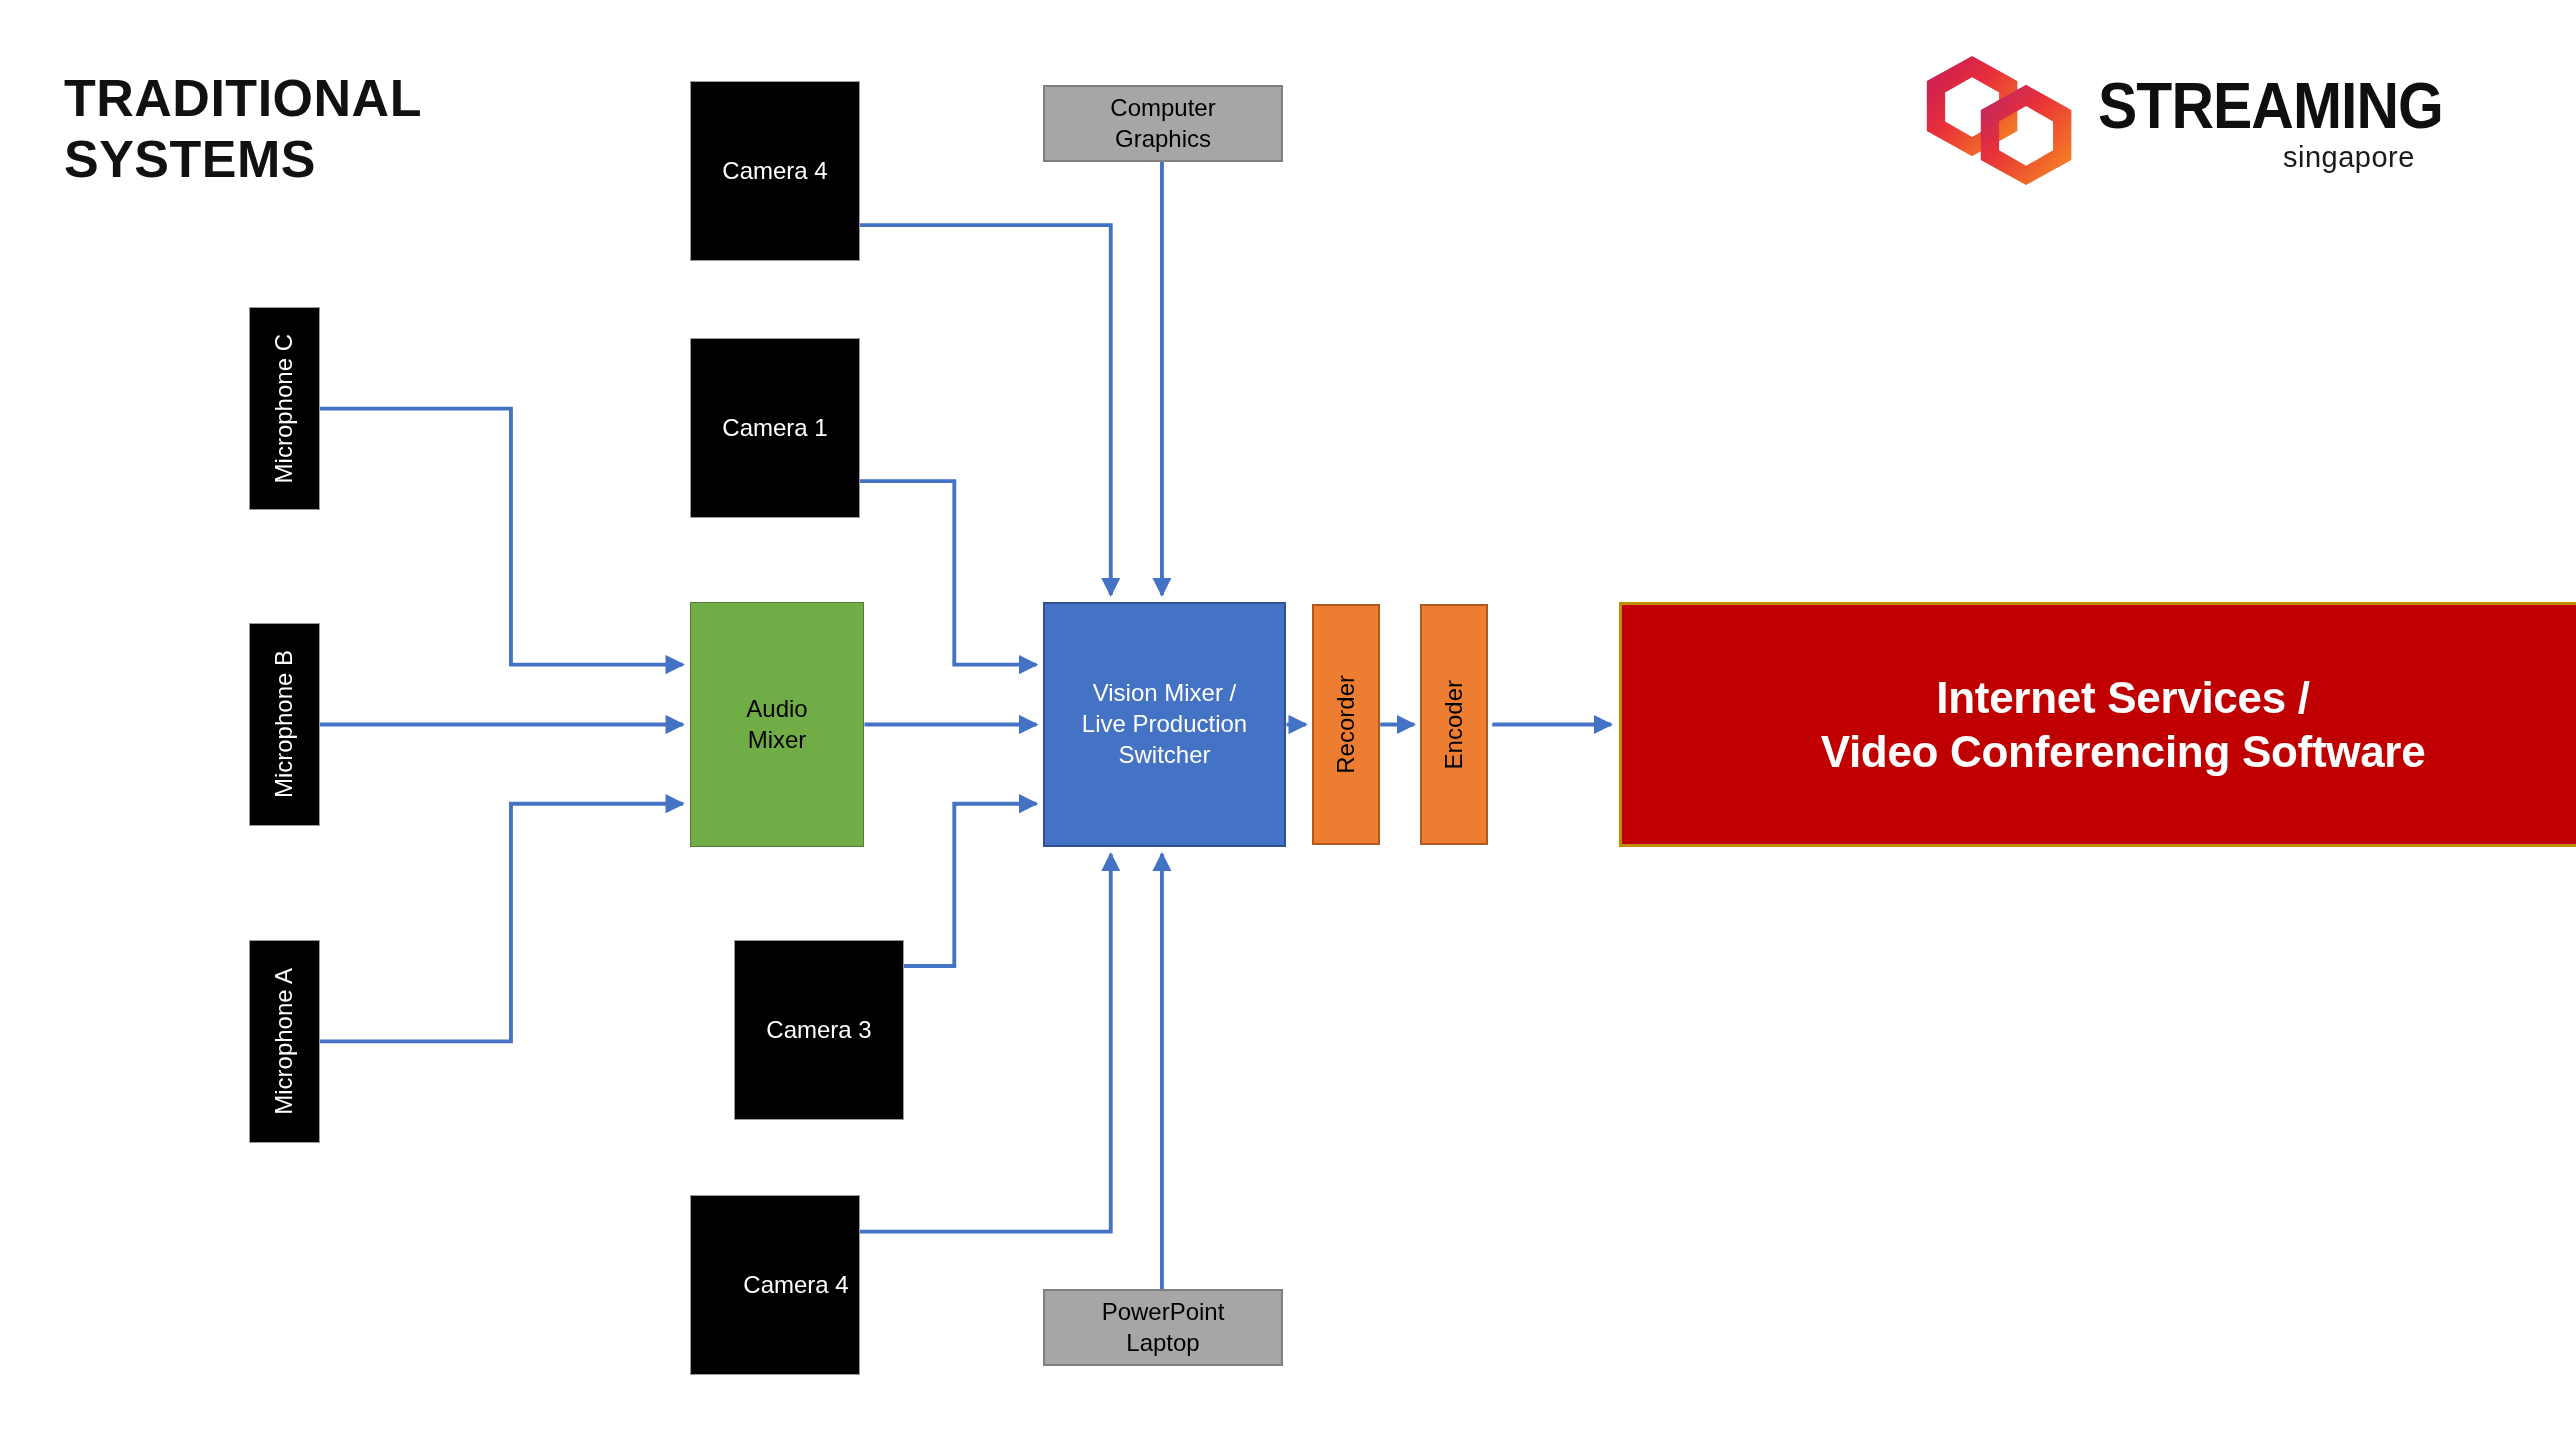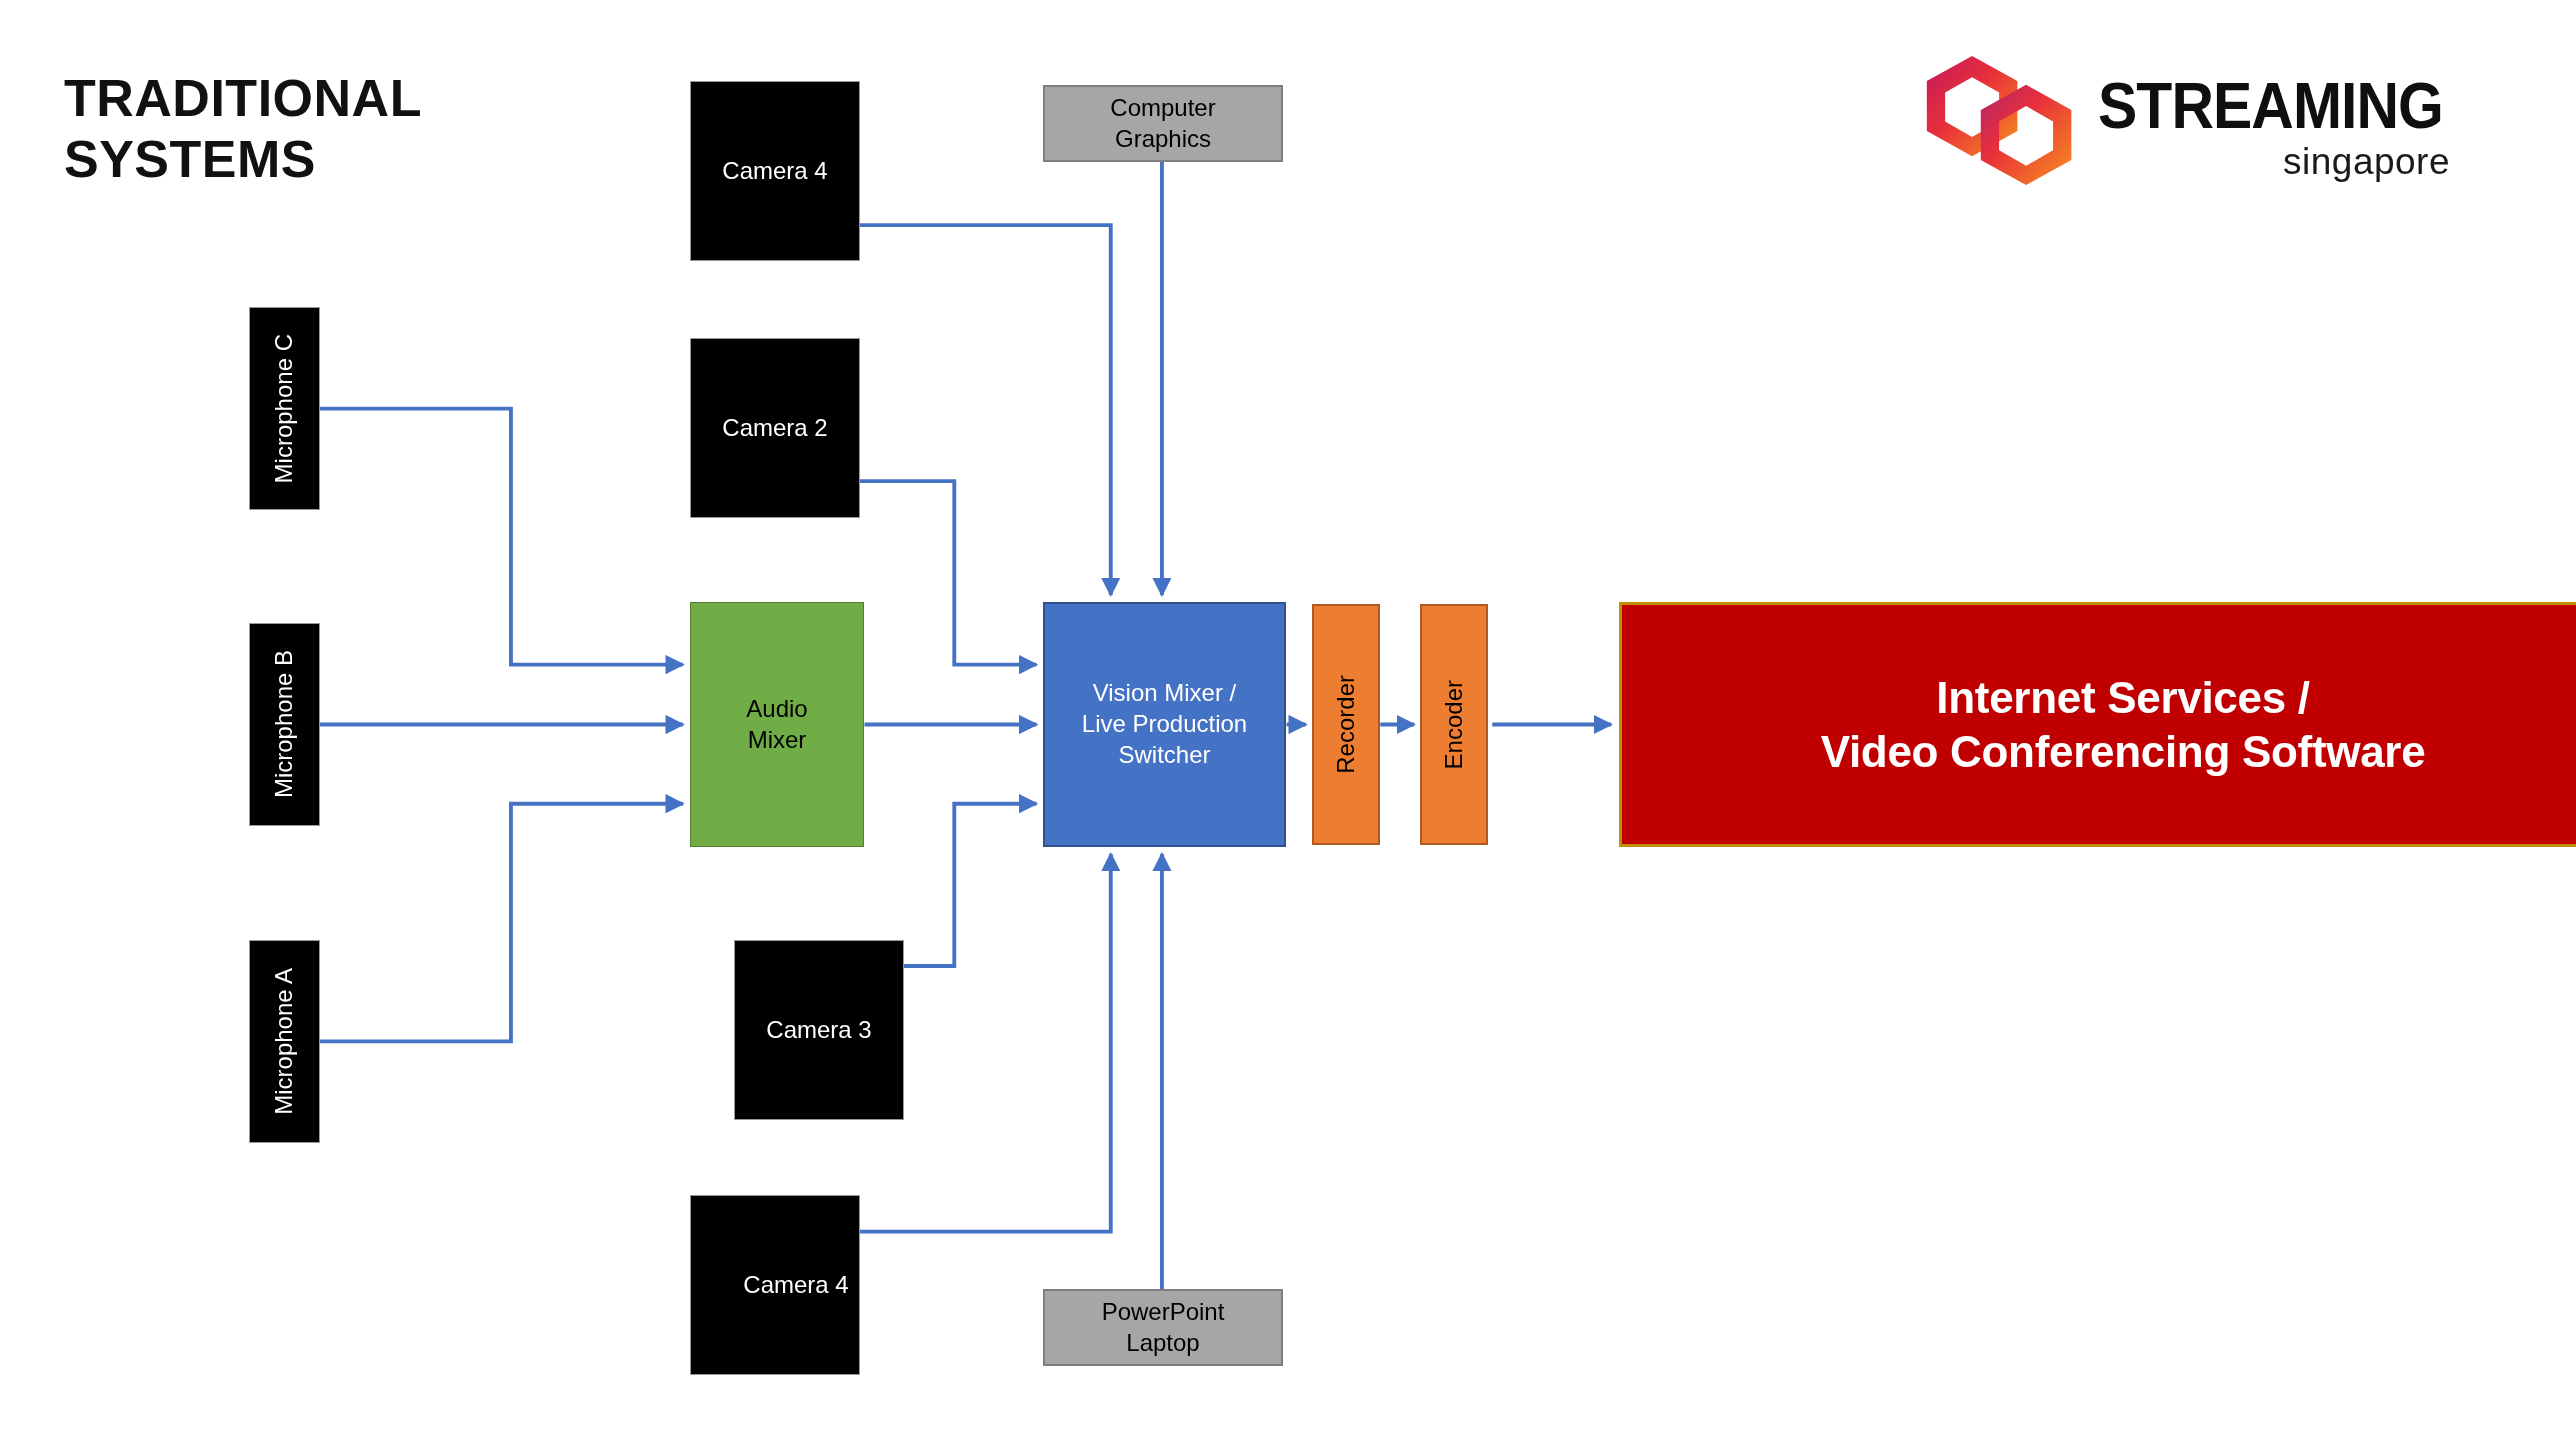--- a/index.html
+++ b/index.html
@@ -57,21 +57,21 @@
     letter-spacing: -1px;
     color: #0f0f0f;
     font-family: "Liberation Sans", sans-serif;
     transform: scaleX(0.92);
     transform-origin: left center;
   }
   #logo-sub {
     position: absolute;
     left: 361px;
     top: 93px;
-    font-size: 37px;
+    font-size: 29px;
     font-weight: 400;
     letter-spacing: 0.5px;
     color: #1a1a1a;
     font-family: "Liberation Sans", sans-serif;
   }
 
   
   .node {
     position: absolute;
     box-sizing: border-box;
@@ -209,21 +209,21 @@
     <span class="rot">Microphone B</span>
   </div>
   <div class="node black" style="left:249px; top:940px; width:71px; height:203px;">
     <span class="rot">Microphone A</span>
   </div>
 
   <div class="node black" style="left:690px; top:81px; width:170px; height:180px;">
     <span>Camera 4</span>
   </div>
   <div class="node black" style="left:690px; top:338px; width:170px; height:180px;">
-    <span>Camera 2</span>
+    <span>Camera 1</span>
   </div>
   <div class="node black" style="left:690px; top:940px; width:170px; height:180px;margin-left:44px;">
     <span>Camera 3</span>
   </div>
   <div class="node black" style="left:690px; top:1195px; width:170px; height:180px;padding-left:42px;">
     <span>Camera 4</span>
   </div>
 
   <div class="node grey" style="left:1043px; top:1289px; width:240px; height:77px;">
     <span>PowerPoint

